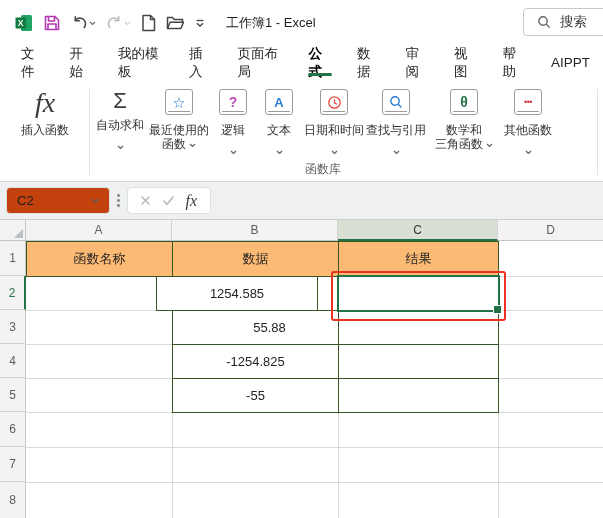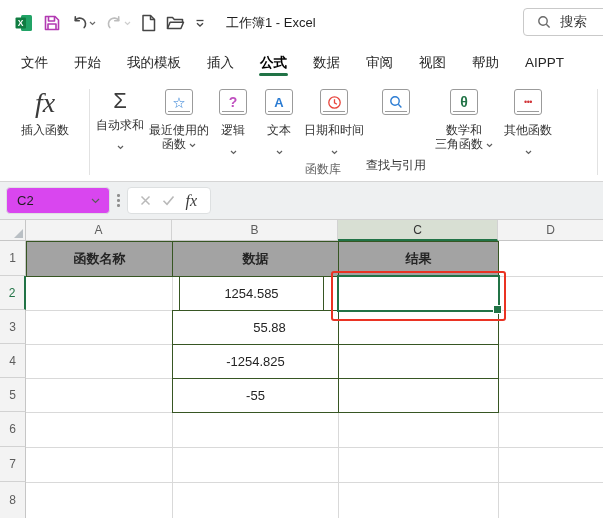--- a/index.html
+++ b/index.html
@@ -38,21 +38,21 @@
   .glyph-star{font-size:15px;color:#2b7cd3;line-height:15px;}
   .glyph-q{font-size:14px;font-weight:bold;color:#bf4fbf;line-height:14px;}
   .glyph-a{font-size:13px;font-weight:bold;color:#2b7cd3;line-height:13px;}
   .glyph-theta{font-size:14px;font-weight:bold;color:#217346;line-height:14px;}
   .glyph-dots{font-size:9px;letter-spacing:-0.5px;color:#d13438;line-height:9px;}
   .vsep{width:1px;background:#e2e2e2;height:86px;margin:0 3px;flex:0 0 auto;}
   .group-label{position:absolute;left:88px;width:470px;bottom:3px;text-align:center;font-size:12px;color:#616161;}
   .ribbon::after{content:'';position:absolute;right:5px;top:10px;height:86px;width:1px;background:#e2e2e2;}
   
   .fstrip{height:37px;background:#eef0f1;border-bottom:1px solid #cfcfcf;display:flex;align-items:center;}
-  .namebox{margin-left:6px;width:104px;height:27px;background:#d946ef;border:1px solid #dde0e1;border-radius:4px;
+  .namebox{margin-left:6px;width:104px;height:27px;background:#c2410c;border:1px solid #dde0e1;border-radius:4px;
     display:flex;align-items:center;justify-content:space-between;padding:0 9px 0 10px;font-size:13px;color:#1f1f1f;box-sizing:border-box;}
   .vdots{display:flex;flex-direction:column;gap:2.5px;margin:0 7px;}
   .vdots i{width:2.5px;height:2.5px;border-radius:50%;background:#8f8f8f;}
   .fxbox{width:84px;height:27px;background:#fff;border:1px solid #dde0e1;border-radius:4px;
     display:flex;align-items:center;justify-content:space-around;padding:0 7px;box-sizing:border-box;}
   .fx-small{font-family:"Liberation Serif","DejaVu Serif",serif;font-style:italic;font-size:16px;color:#3a3a3a;}
   .fbar{flex:1;height:27px;background:#fff;border:1px solid #dde0e1;border-right:none;border-radius:4px 0 0 4px;
     margin-left:7px;display:flex;align-items:center;padding-left:10px;font-size:13px;color:#111;box-sizing:border-box;}
   
   .sheet{position:relative;height:298px;background:#fff;}
@@ -64,21 +64,21 @@
   .rowhdr.selrow{color:#217346;border-right:2px solid #217346;}
   .corner{position:absolute;left:0;top:0;width:26px;height:21px;background:#f3f3f3;box-sizing:border-box;
     border-right:1px solid #c6c6c6;border-bottom:1px solid #c6c6c6;}
   .corner::after{content:'';position:absolute;right:2px;bottom:2px;width:0;height:0;
     border-bottom:9px solid #b9bfc4;border-left:9px solid transparent;}
   .vline,.hline{position:absolute;background:#d9d9d9;}
   .vline{width:1px;top:21px;height:277px;}
   .hline{height:1px;left:26px;width:577px;}
   .cell{position:absolute;box-sizing:border-box;border:1px solid #375623;background:#fff;
     display:flex;align-items:center;justify-content:center;font-size:13px;color:#242424;}
-  .cell.green{background:#a3a3a3;font-weight:bold;}
+  .cell.green{background:#fdba74;}
   .sel-border{position:absolute;left:337px;top:55px;width:163px;height:37px;box-sizing:border-box;
     border:2px solid #217346;z-index:4;}
   .sel-border .handle{position:absolute;right:-4px;bottom:-4px;width:7px;height:7px;background:#217346;border:1px solid #fff;}
   .red-box{position:absolute;left:331px;top:51px;width:175px;height:50px;box-sizing:border-box;
     border:2px solid #ea3323;border-radius:3px;z-index:5;}
 </style>
 </head>
 <body>
 
 <div class="titlebar">
@@ -148,20 +148,21 @@
     </span>
     <span>搜索</span>
   </div>
 </div>
 
 <div class="tabbar">
   <div class="tab">文件</div>
   <div class="tab">开始</div>
   <div class="tab">我的模板</div>
   <div class="tab">插入</div>
+  <div class="tab">页面布局</div>
   <div class="tab active">公式</div>
   <div class="tab">数据</div>
   <div class="tab">审阅</div>
   <div class="tab">视图</div>
   <div class="tab">帮助</div>
   <div class="tab">AIPPT</div>
 </div>
 
 <div class="ribbon">
   <div class="ribbon-inner">
@@ -217,21 +218,21 @@
             <path d="M7.5 4.3 V7.8 L9.9 9.2"></path>
         </svg>
       </span>
       <span class="rlabel">日期和时间</span>
       <span class="rchev">
         <svg width="7" height="5">
             <path d="M1 1 L3.5 3.5 L6 1" stroke="#5f5f5f" fill="none" stroke-width="1.2"></path>
           </svg>
       </span>
     </div>
-    <div class="rb" style="width:62px;gap:35px;">
+    <div class="rb" style="width:62px;">
       <span class="ricon-box">
         <svg width="14" height="14" viewBox="0 0 14 14" fill="none" stroke="#2b7cd3" stroke-width="1.4">
           <circle cx="6" cy="6" r="4.2"></circle>
             <path d="M9.3 9.3 L12.4 12.4"></path>
         </svg>
       </span>
       <span class="rlabel">查找与引用</span>
       <span class="rchev">
         <svg width="7" height="5">
             <path d="M1 1 L3.5 3.5 L6 1" stroke="#5f5f5f" fill="none" stroke-width="1.2"></path>
@@ -317,21 +318,21 @@
   <div class="rowhdr" style="top:158px;height:34px;">5</div>
   <div class="rowhdr" style="top:192px;height:35px;">6</div>
   <div class="rowhdr" style="top:227px;height:35px;">7</div>
   <div class="rowhdr" style="top:262px;height:36px;border-bottom:none;">8</div>
 
   <div class="cell green" style="left:26px;top:21px;width:147px;height:36px;">函数名称</div>
   <div class="cell green" style="left:172px;top:21px;width:167px;height:36px;">数据</div>
   <div class="cell green" style="left:338px;top:21px;width:161px;height:36px;">结果</div>
 
 
-  <div class="cell" style="left:179px;top:56px;width:145px;height:35px;">1254.585</div>
+  <div class="cell" style="left:156px;top:56px;width:162px;height:35px;">1254.585</div>
   <div class="cell" style="left:172px;top:90px;width:195px;height:35px;">55.88</div>
   <div class="cell" style="left:172px;top:124px;width:167px;height:35px;">-1254.825</div>
   <div class="cell" style="left:172px;top:158px;width:167px;height:35px;">-55</div>
 
   <div class="cell" style="left:338px;top:90px;width:161px;height:35px;"></div>
   <div class="cell" style="left:338px;top:124px;width:161px;height:35px;"></div>
   <div class="cell" style="left:338px;top:158px;width:161px;height:35px;"></div>
 
   <div class="sel-border">
     <span class="handle"></span>

